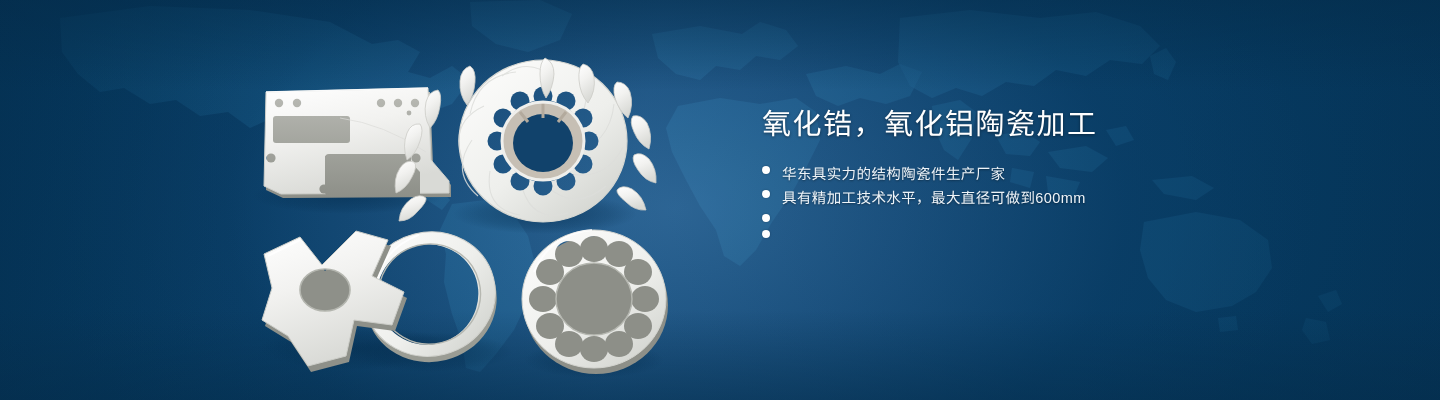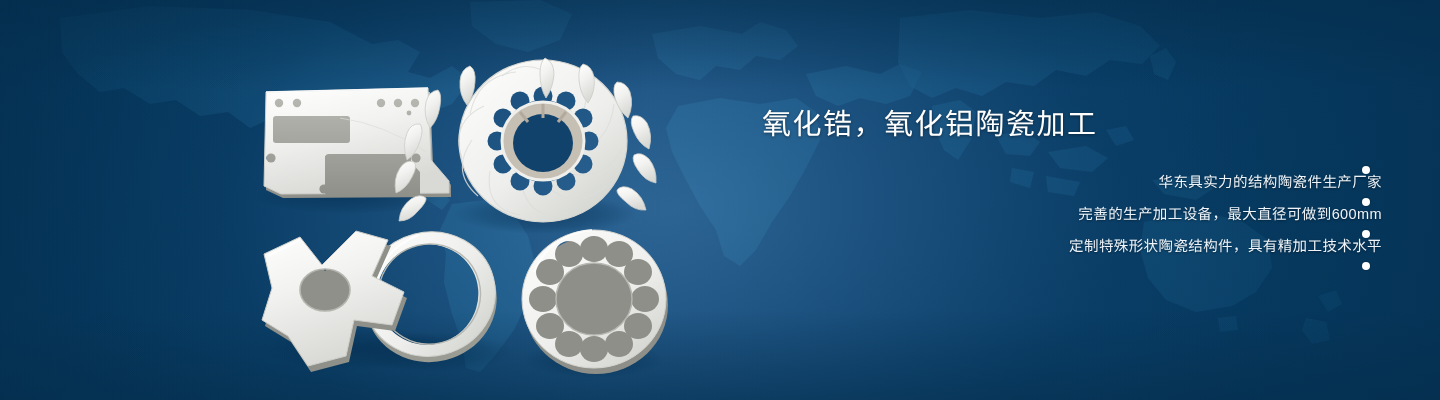--- a/index.html
+++ b/index.html
@@ -103,24 +103,23 @@
     text-shadow: 0 1px 3px rgba(0,0,0,0.45);
     white-space: nowrap;
   }
   .bullets {
     list-style: none;
     margin: 0;
     padding: 0;
   }
   .bullet {
     display: flex;
-    align-items: flex-end;
+    align-items: flex-start;
     margin-bottom: 8px;
     line-height: 16px;
-    flex-direction: column;
   }
   .bullet:last-child { margin-bottom: 0; }
   .dot {
     width: 8px;
     height: 8px;
     border-radius: 50%;
     background: #ffffff;
     flex: 0 0 8px;
     margin-right: 12px;
     box-shadow: 0 0 2px rgba(0,0,0,0.3);
@@ -383,25 +382,24 @@
   <div class="copy">
     <h1 class="headline">氧化锆，氧化铝陶瓷加工</h1>
 
     <ul class="bullets">
       <li class="bullet">
         <span class="dot"></span>
         <span class="bullet-text">华东具实力的结构陶瓷件生产厂家</span>
       </li>
       <li class="bullet">
         <span class="dot"></span>
-        <span class="bullet-text">完善的生产加工设备，最大直径可做到600mm</span>
+        <span class="bullet-text">具有精加工技术水平，最大直径可做到600mm</span>
       </li>
       <li class="bullet">
         <span class="dot"></span>
-        <span class="bullet-text">定制特殊形状陶瓷结构件，具有精加工技术水平</span>
       </li>
       <li class="bullet">
         <span class="dot"></span>
       </li>
     </ul>
   </div>
 
 </div>
 
 </body></html>

